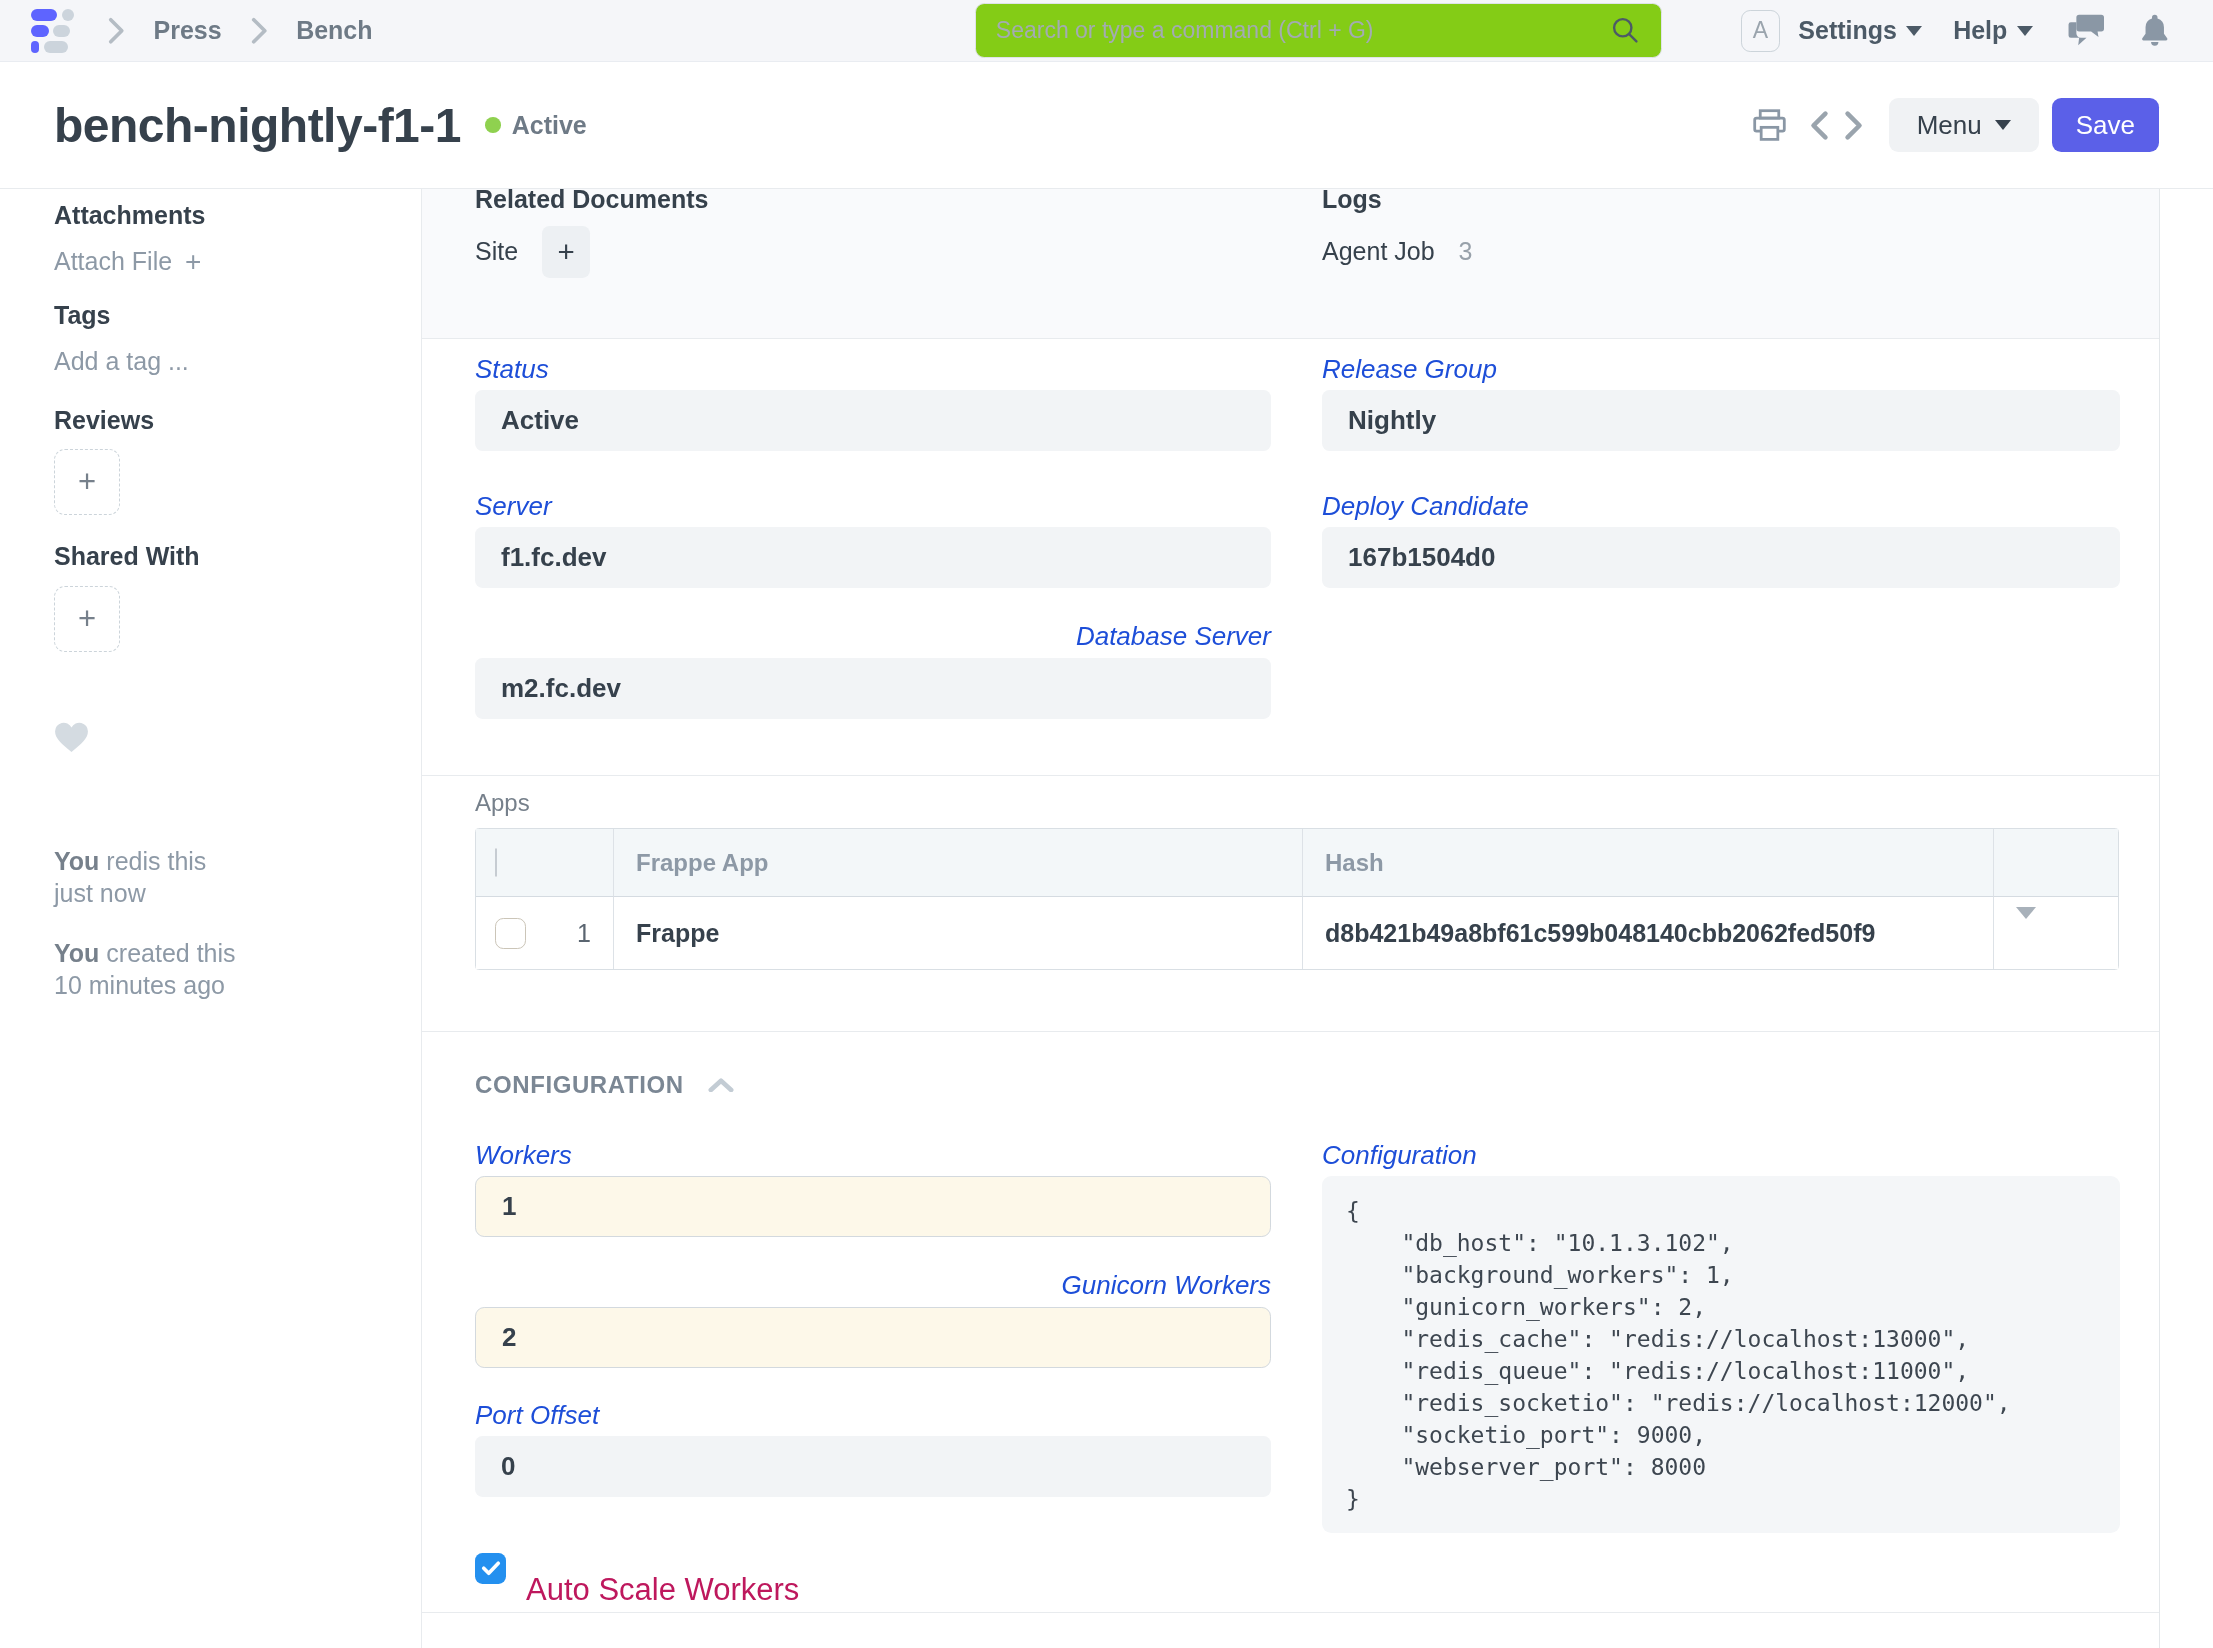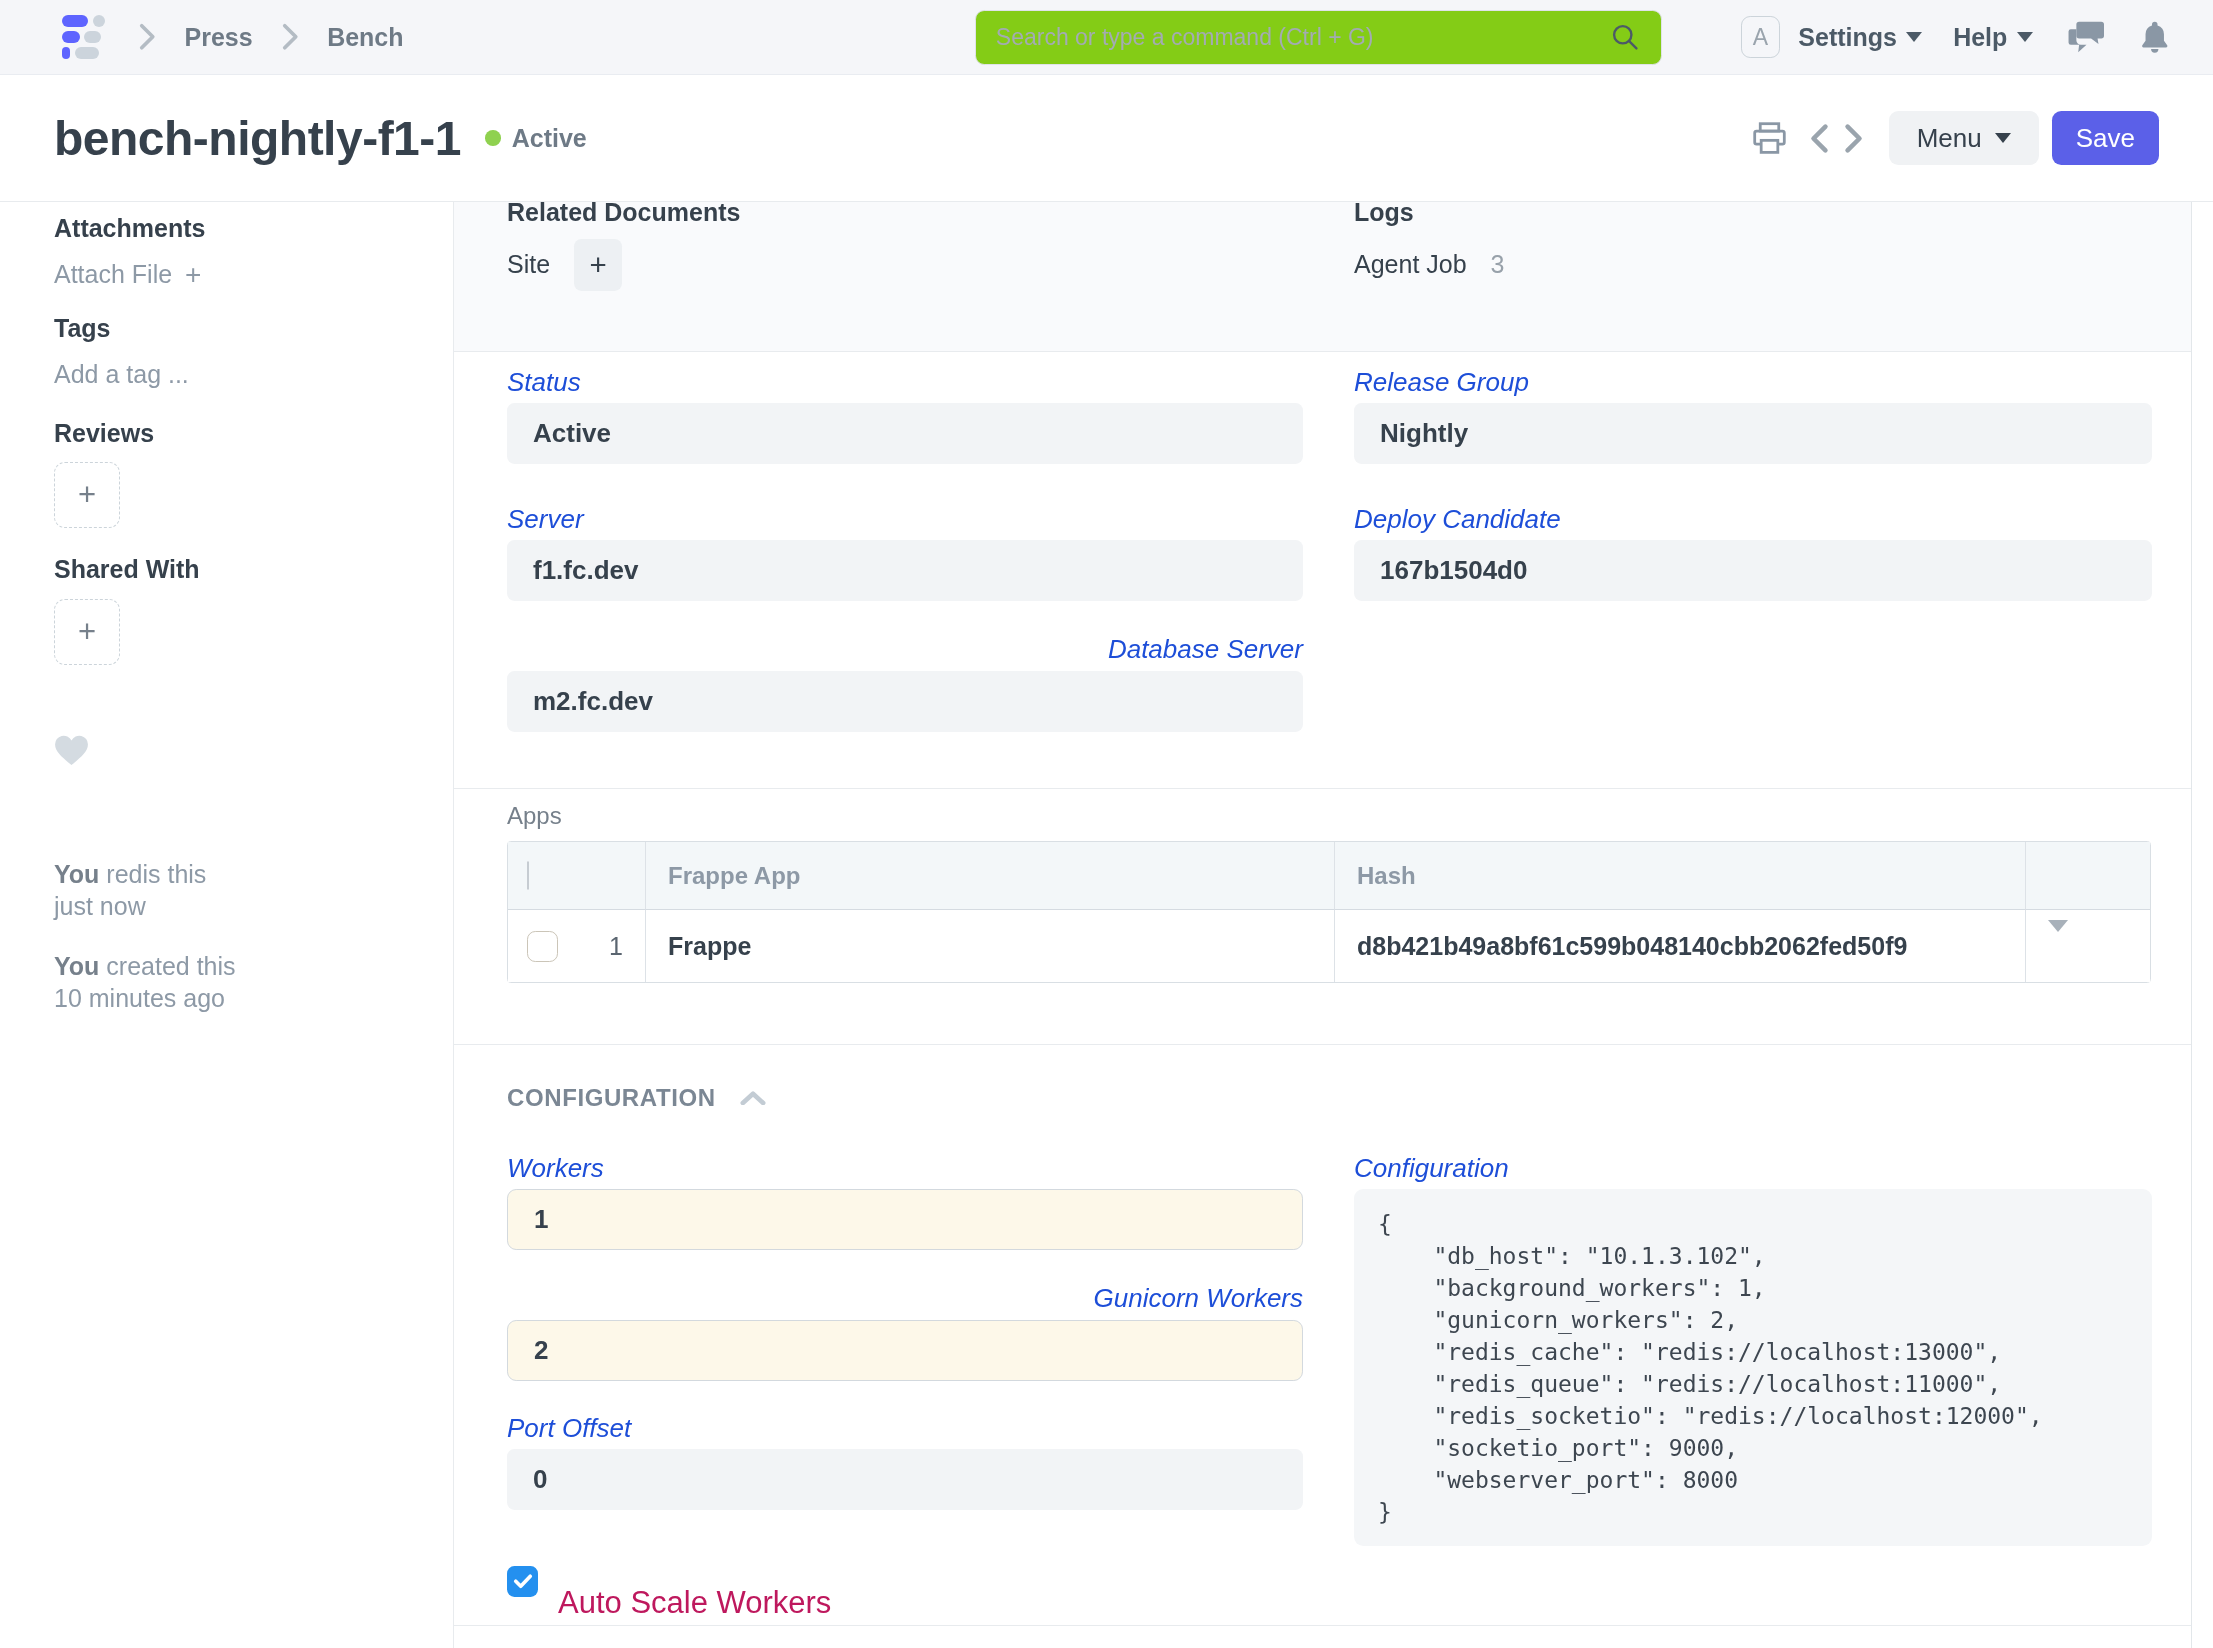--- a/index.html
+++ b/index.html
@@ -1,21 +1,21 @@
 <!DOCTYPE html>
 <html style="font-size:14.8px"><head>
 <meta charset="utf-8">
 <style>
   * { margin:0; padding:0; box-sizing:border-box; }
   html,body { width:2213px; height:1648px; }
   body { font-family:"Liberation Sans","DejaVu Sans",sans-serif; background:#fff; color:#36414c; overflow:hidden; }
   .app { width:2213px; height:1648px; display:flex; flex-direction:column; }
 
   
-  .navbar { height:75px; background:#f5f6f9; border-bottom:1.8px solid #e9ecf1; display:flex; align-items:center; padding:0 44px 0 62px; flex:none; }
+  .navbar { height:62px; background:#f5f6f9; border-bottom:1.8px solid #e9ecf1; display:flex; align-items:center; padding:0 44px 0 31px; flex:none; }
   .nav-left { display:flex; align-items:center; gap:28px; }
   .logo { width:48px; height:44px; display:flex; flex-direction:column; justify-content:space-between; }
   .logo .lrow { display:flex; align-items:center; gap:4.6px; height:12px; }
   .pill { height:12px; border-radius:6.5px; }
   .crumb-chev { color:#b4bcc4; }
   .crumb { font-size:25px; font-weight:600; color:#6e7a86; }
   .search-box { margin-left:auto; width:687px; height:55px; background:#84cc16; border:1.8px solid #dfe3e8; border-radius:9.2px; display:flex; align-items:center; padding:0 20px; }
   .search-box input { border:none; outline:none; background:transparent; flex:1; font-size:23px; color:#36414c; font-family:inherit; }
   .search-box input::placeholder { color:#a3abb3; }
   .nav-right { display:flex; align-items:center; margin-left:79px; }
@@ -29,21 +29,21 @@
   .doc-title { font-size:48px; font-weight:700; color:#36414c; letter-spacing:-0.5px; }
   .status-dot { width:15.7px; height:15.7px; border-radius:50%; background:#8fd14f; margin-left:24px; }
   .status-text { font-size:25px; font-weight:600; color:#6e7a86; margin-left:11px; }
   .header-actions { margin-left:auto; display:flex; align-items:center; }
   .icon-btn { background:none; border:none; display:flex; align-items:center; justify-content:center; cursor:pointer; }
   .menu-btn { height:54px; padding:0 28px; background:#f0f2f4; border:none; border-radius:9.2px; font-size:26px; color:#36414c; font-family:inherit; display:flex; align-items:center; gap:13px; margin-left:24px; }
   .menu-btn .caret-down { border-top-color:#36414c; }
   .save-btn { height:54px; padding:0 24px; background:#5b60e8; border:none; border-radius:9.2px; font-size:26px; color:#fff; font-family:inherit; margin-left:13px; font-weight:500; }
 
   
-  .content-row { flex:1; display:flex; align-items:stretch;gap:32px; }
+  .content-row { flex:1; display:flex; align-items:stretch; }
   .sidebar { width:421px; flex:none; padding:9.2px 37px 0 54px; }
   .sb-heading { font-size:25px; font-weight:700; color:#36414c; line-height:31px; }
   .sb-link { font-size:25px; color:#8d99a6; line-height:31px; display:flex; align-items:center; gap:13px; }
   .sb-plus { font-size:28px; color:#8d99a6; }
   .dashed-add { width:66px; height:66px; border:1.8px dashed #ccd4da; border-radius:11px; display:flex; align-items:center; justify-content:center; font-size:31px; color:#76808b; background:#fff; }
   .sb-activity { font-size:25px; color:#8d99a6; line-height:32px; }
   .sb-activity b { font-weight:700; color:#76808b; }
 
   .main { width:1739px; flex:none; border-left:1.8px solid #e8ebee; border-right:1.8px solid #e3e7ea; background:#fff; }
   .gutter { flex:1; background:#fff; }

